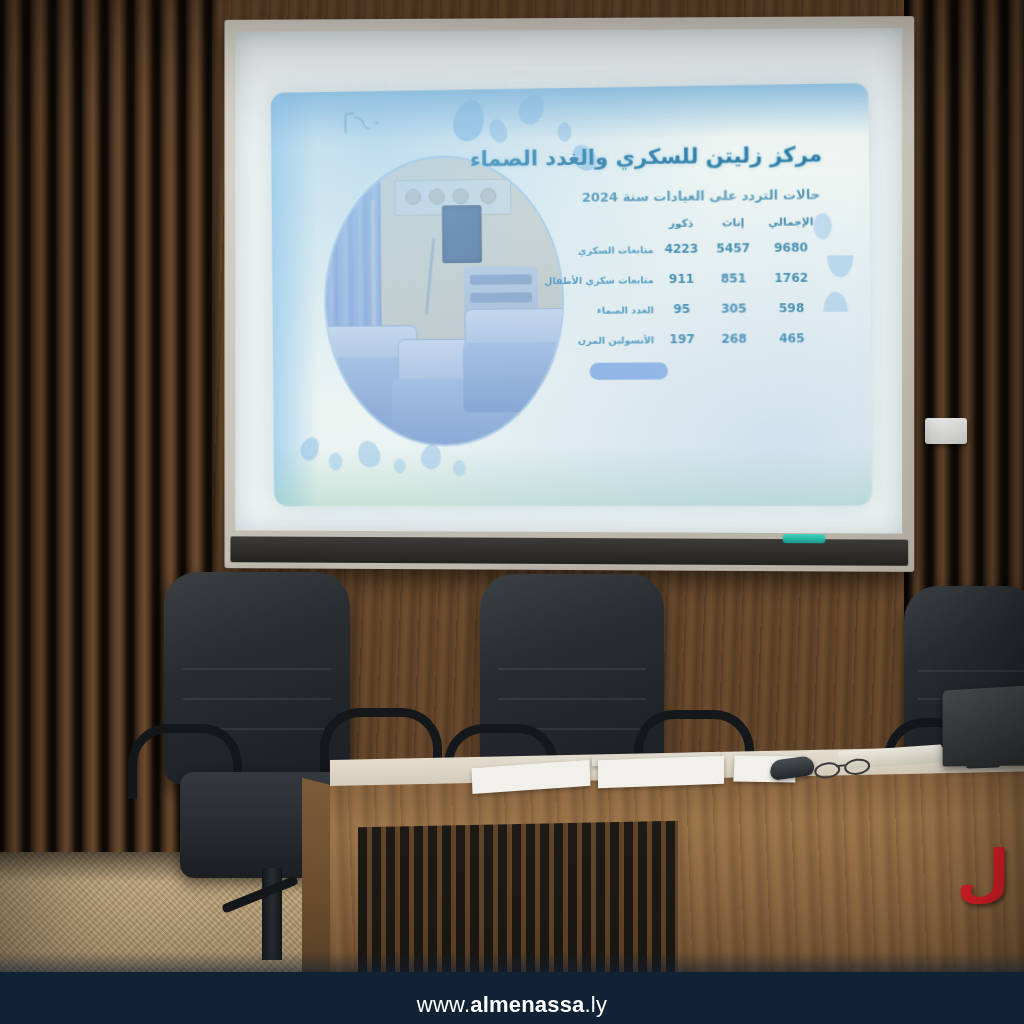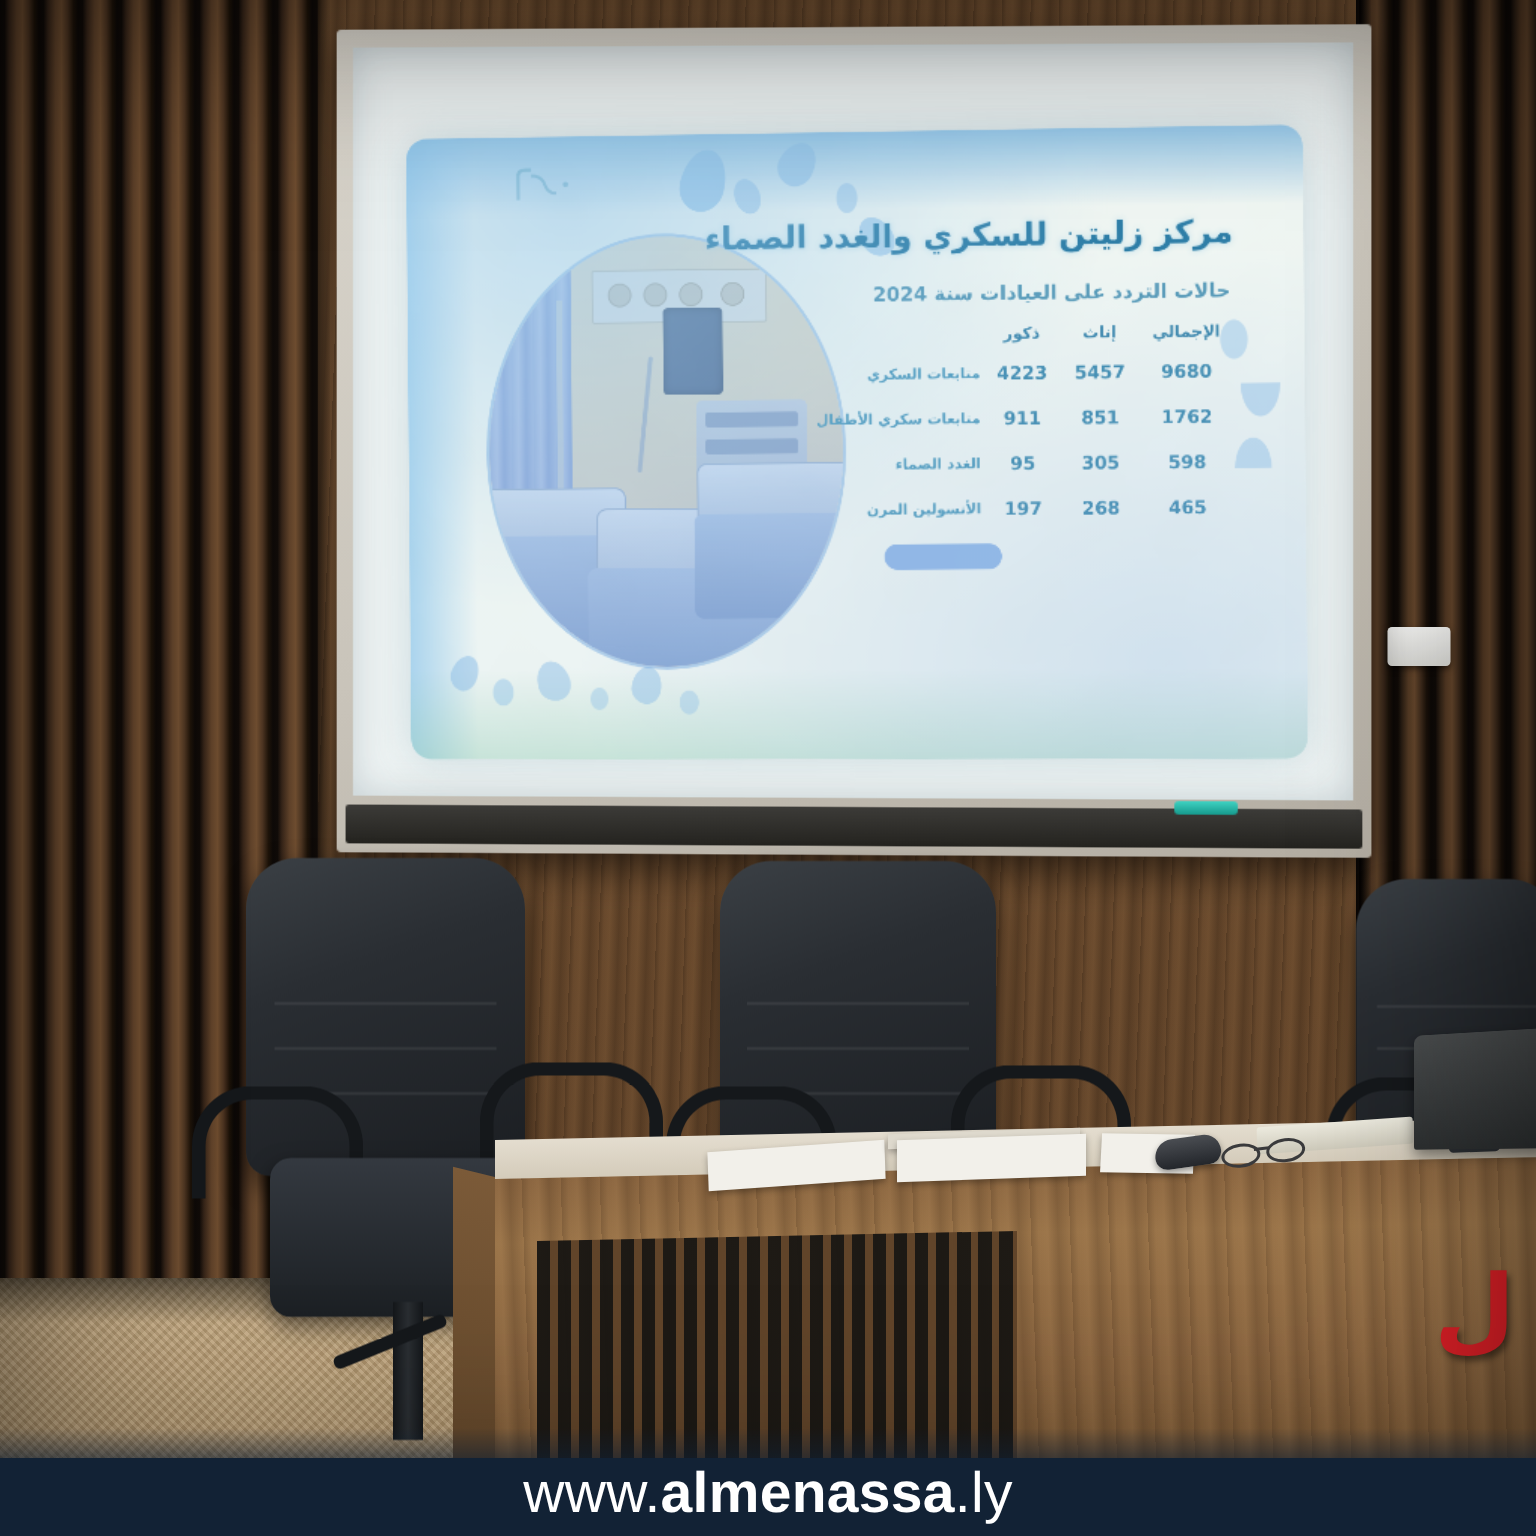--- a/index.html
+++ b/index.html
@@ -277,21 +277,21 @@
     background:linear-gradient(180deg,rgba(0,0,0,.55),rgba(0,0,0,0));}
 
   
   #wm-bar{
     position:absolute;left:0;bottom:0;width:1024px;height:52px;
     background:#122235;
   }
   #wm-text{
     position:absolute;left:0;bottom:6px;width:1024px;text-align:center;
     font-family:"Liberation Sans",sans-serif;
-    font-size:38px;color:#ffffff;letter-spacing:.2px;
+    font-size:22px;color:#ffffff;letter-spacing:.2px;
   }
   #wm-text .b{font-weight:700;}
   #wm-glow{
     position:absolute;left:0;bottom:38px;width:1024px;height:34px;
     background:linear-gradient(0deg,rgba(18,34,53,.92),rgba(18,34,53,0));
   }
   .wall-box{
     position:absolute;left:925px;top:418px;width:42px;height:26px;
     background:linear-gradient(180deg,#f4f4f2,#d8d8d4);border-radius:3px;
     box-shadow:0 2px 4px rgba(0,0,0,.5);

